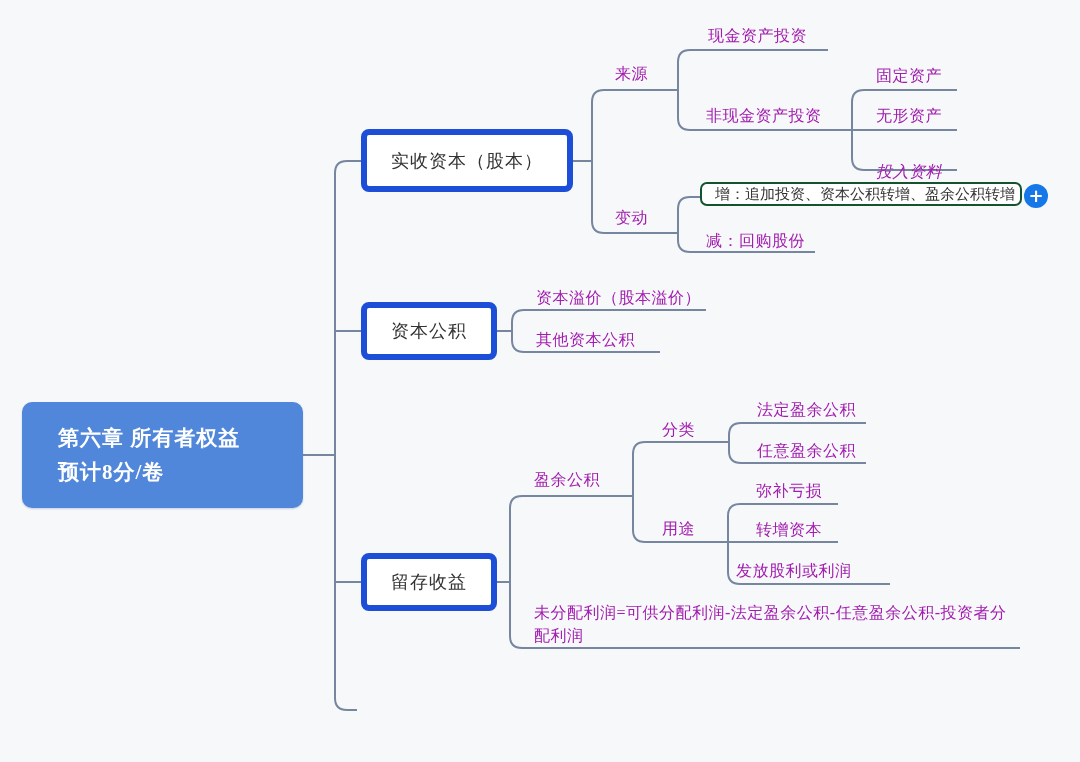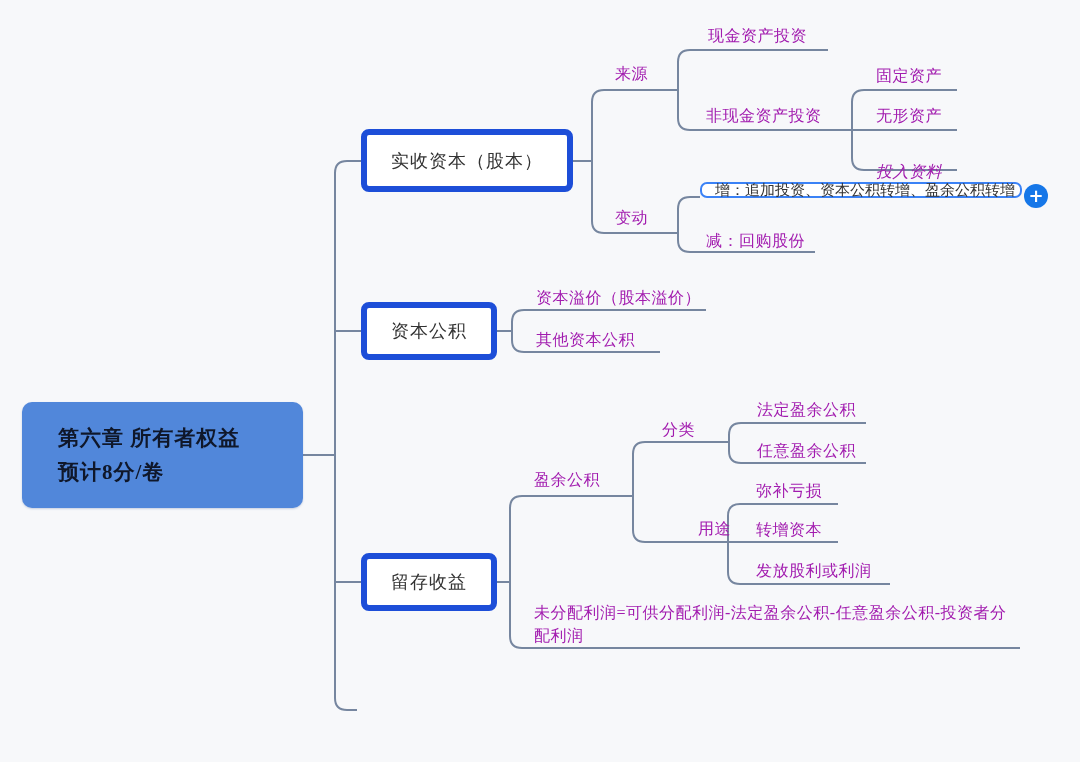--- a/index.html
+++ b/index.html
@@ -16,21 +16,21 @@
     width: 1080px; height: 762px;
     background: #f7f8fa;
   }
   #wires { position: absolute; left: 0; top: 0; }
   .abs { position: absolute; }
   
   .root-node {
     left: 22px; top: 402px; width: 281px; height: 106px;
     background: #5187da;
     border-radius: 10px;
-    color: #0f172a;
+    color: #ffffff;
     display: flex; flex-direction: column; justify-content: center;
     padding-left: 36px;
     font-weight: bold;
     font-size: 21px;
     line-height: 34px;
     letter-spacing: 1px;
     box-shadow: 0 1px 2px rgba(60,90,150,.25);
   }
   
   .topic-box {
@@ -45,23 +45,23 @@
   
   .leaf {
     font-size: 16px;
     white-space: nowrap;
     color: #a21caf;
     letter-spacing: 0.5px;
   }
   .leaf.wrap { white-space: normal; line-height: 23px; }
   
   .hl-node {
-    left: 700px; top: 182px; width: 322px; height: 16px;
+    left: 700px; top: 182px; width: 322px; height: 24px;
     background: #ffffff;
-    border: 2px solid #3b82f6;
+    border: 2px solid #14532d;
     border-radius: 7px;
     display: flex; align-items: center;
     padding-left: 13px;
     font-size: 15px;
     color: #333333;
     white-space: nowrap;
   }
   .add-btn {
     left: 1024px; top: 184px; width: 24px; height: 24px;
     background: #1677e8;
@@ -131,19 +131,19 @@
 
   <div class="abs leaf" style="left:706px; top:231px;">减：回购股份</div>
 
   <div class="abs leaf" style="left:536px; top:288px;">资本溢价（股本溢价）</div>
   <div class="abs leaf" style="left:536px; top:330px;">其他资本公积</div>
 
   <div class="abs leaf" style="left:534px; top:470px;">盈余公积</div>
   <div class="abs leaf" style="left:662px; top:420px;">分类</div>
   <div class="abs leaf" style="left:757px; top:400px;">法定盈余公积</div>
   <div class="abs leaf" style="left:757px; top:441px;">任意盈余公积</div>
-  <div class="abs leaf" style="left:662px; top:519px;margin-left:36px;">用途</div>
+  <div class="abs leaf" style="left:662px; top:519px;">用途</div>
   <div class="abs leaf" style="left:756px; top:481px;">弥补亏损</div>
   <div class="abs leaf" style="left:756px; top:520px;">转增资本</div>
-  <div class="abs leaf" style="left:756px; top:561px;">发放股利或利润</div>
+  <div class="abs leaf" style="left:736px; top:561px;">发放股利或利润</div>
   <div class="abs leaf wrap" style="left:534px; top:601px; width:478px;">未分配利润=可供分配利润-法定盈余公积-任意盈余公积-投资者分配利润</div>
 
 </div>
 
 </body></html>

